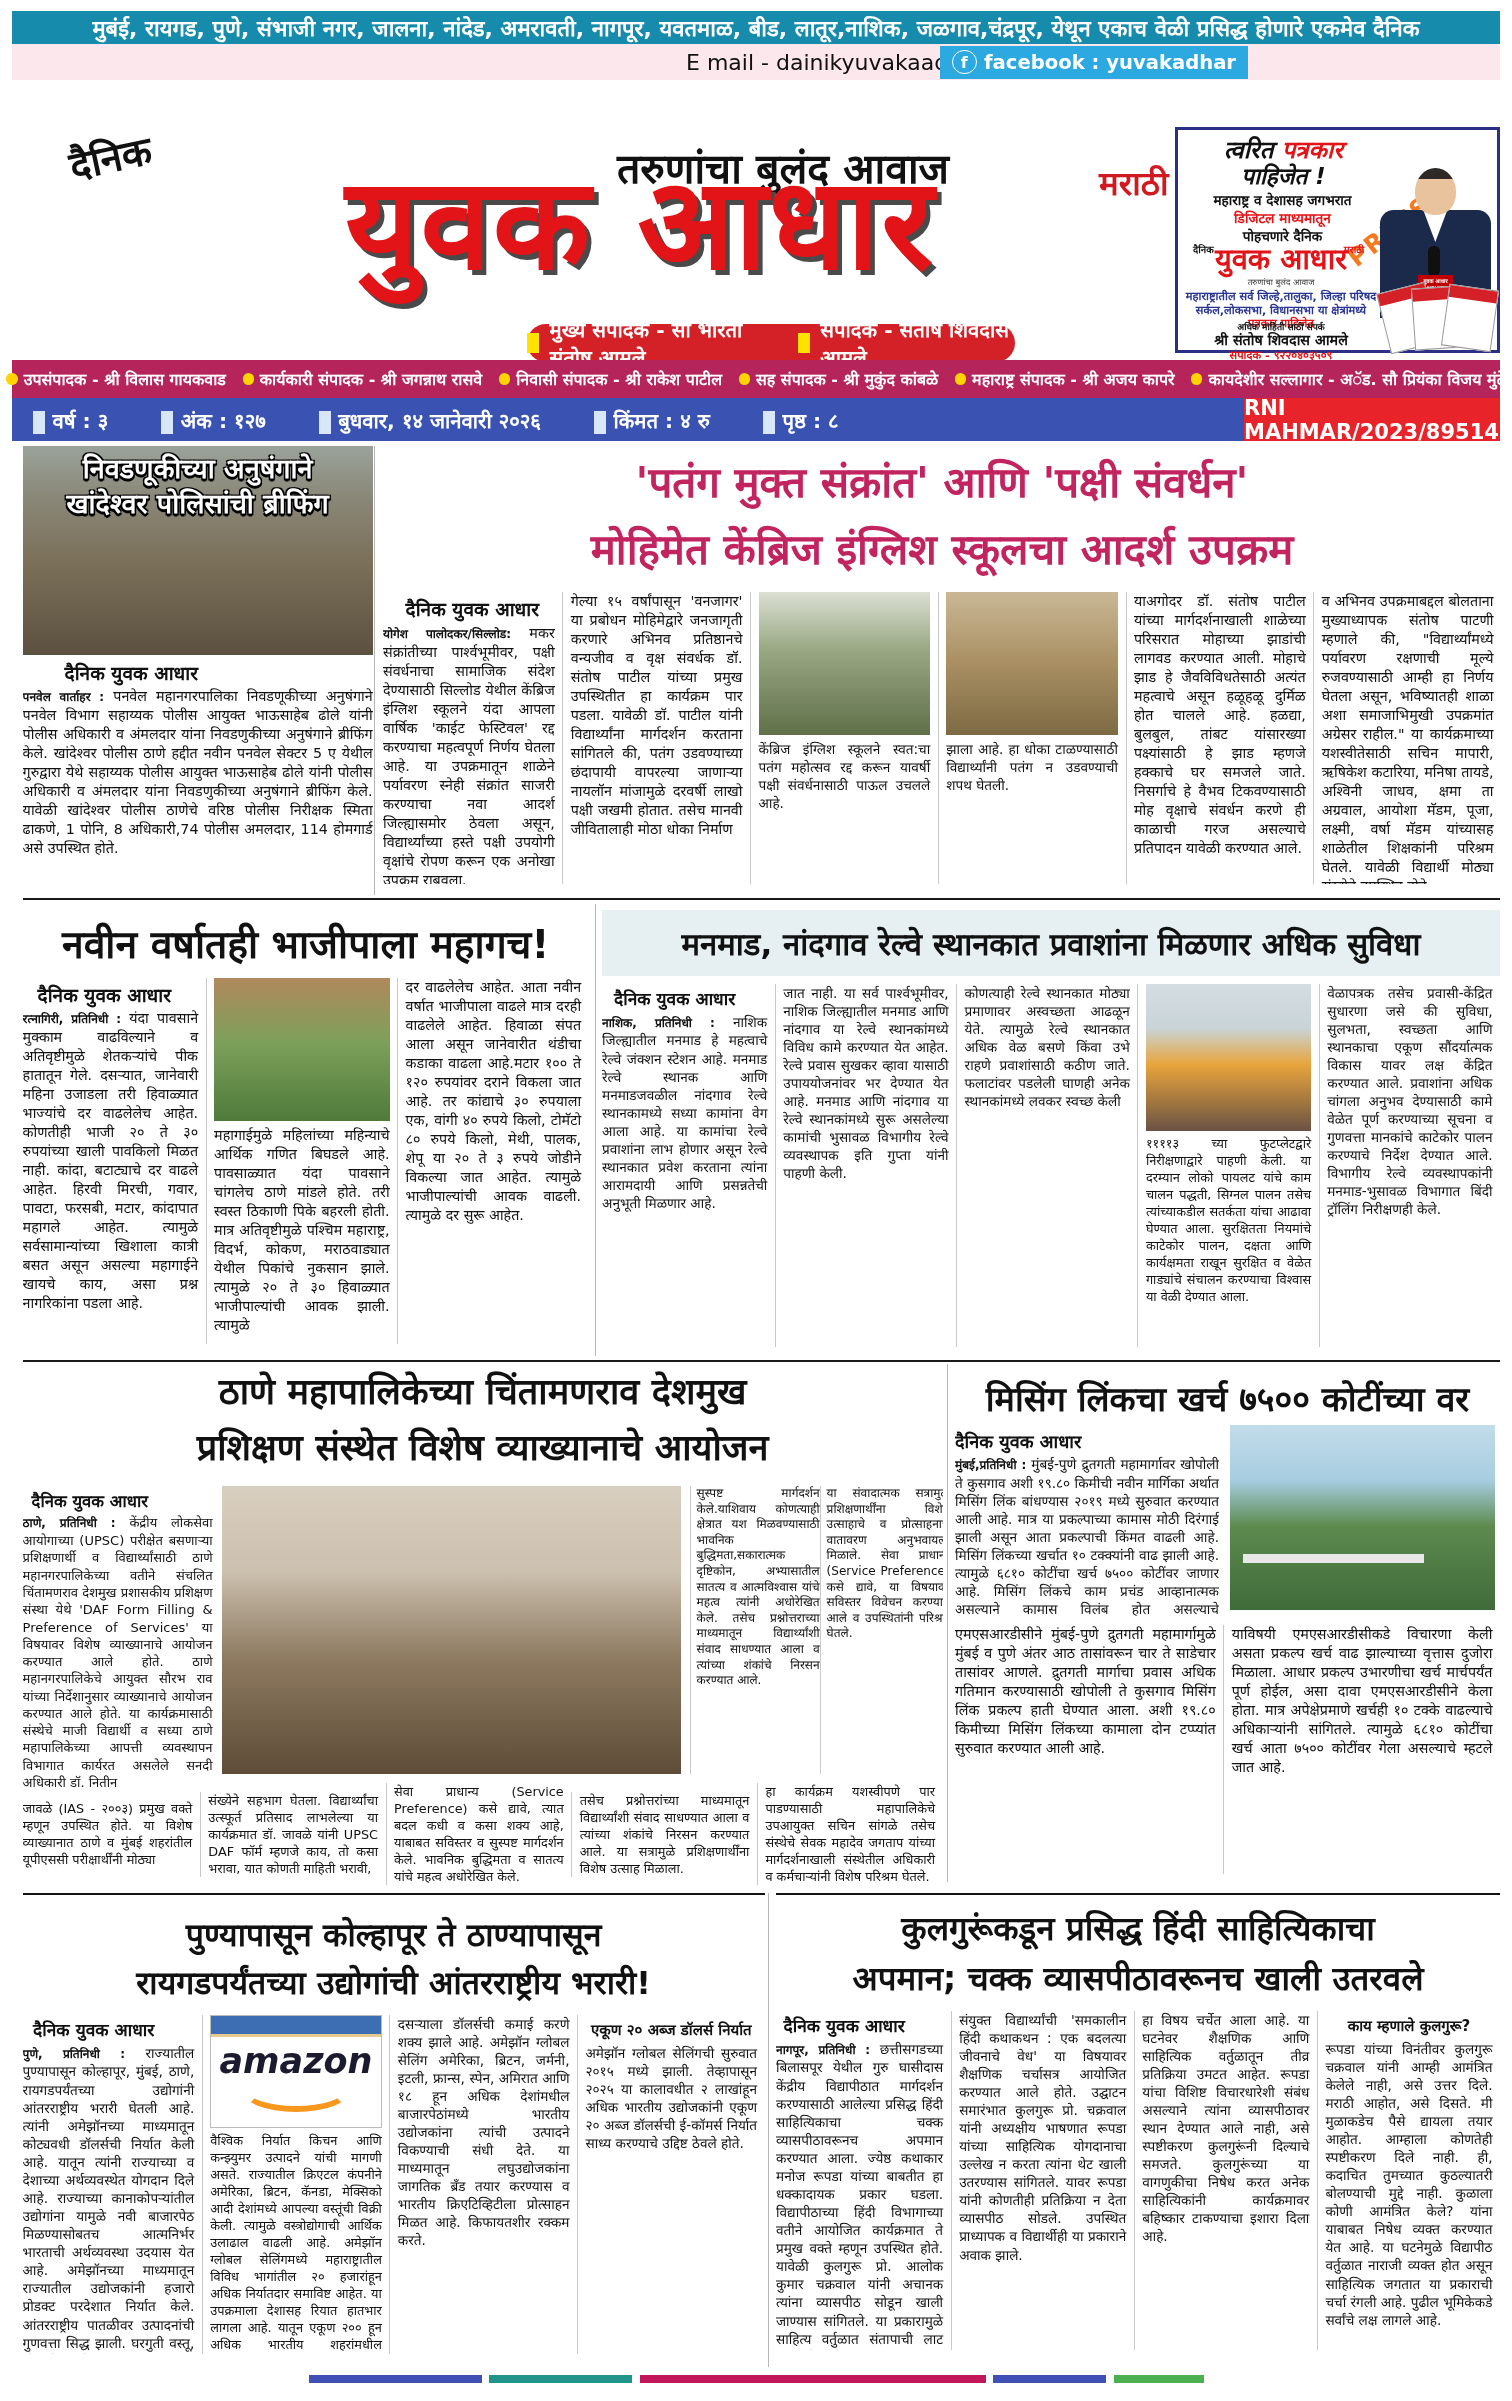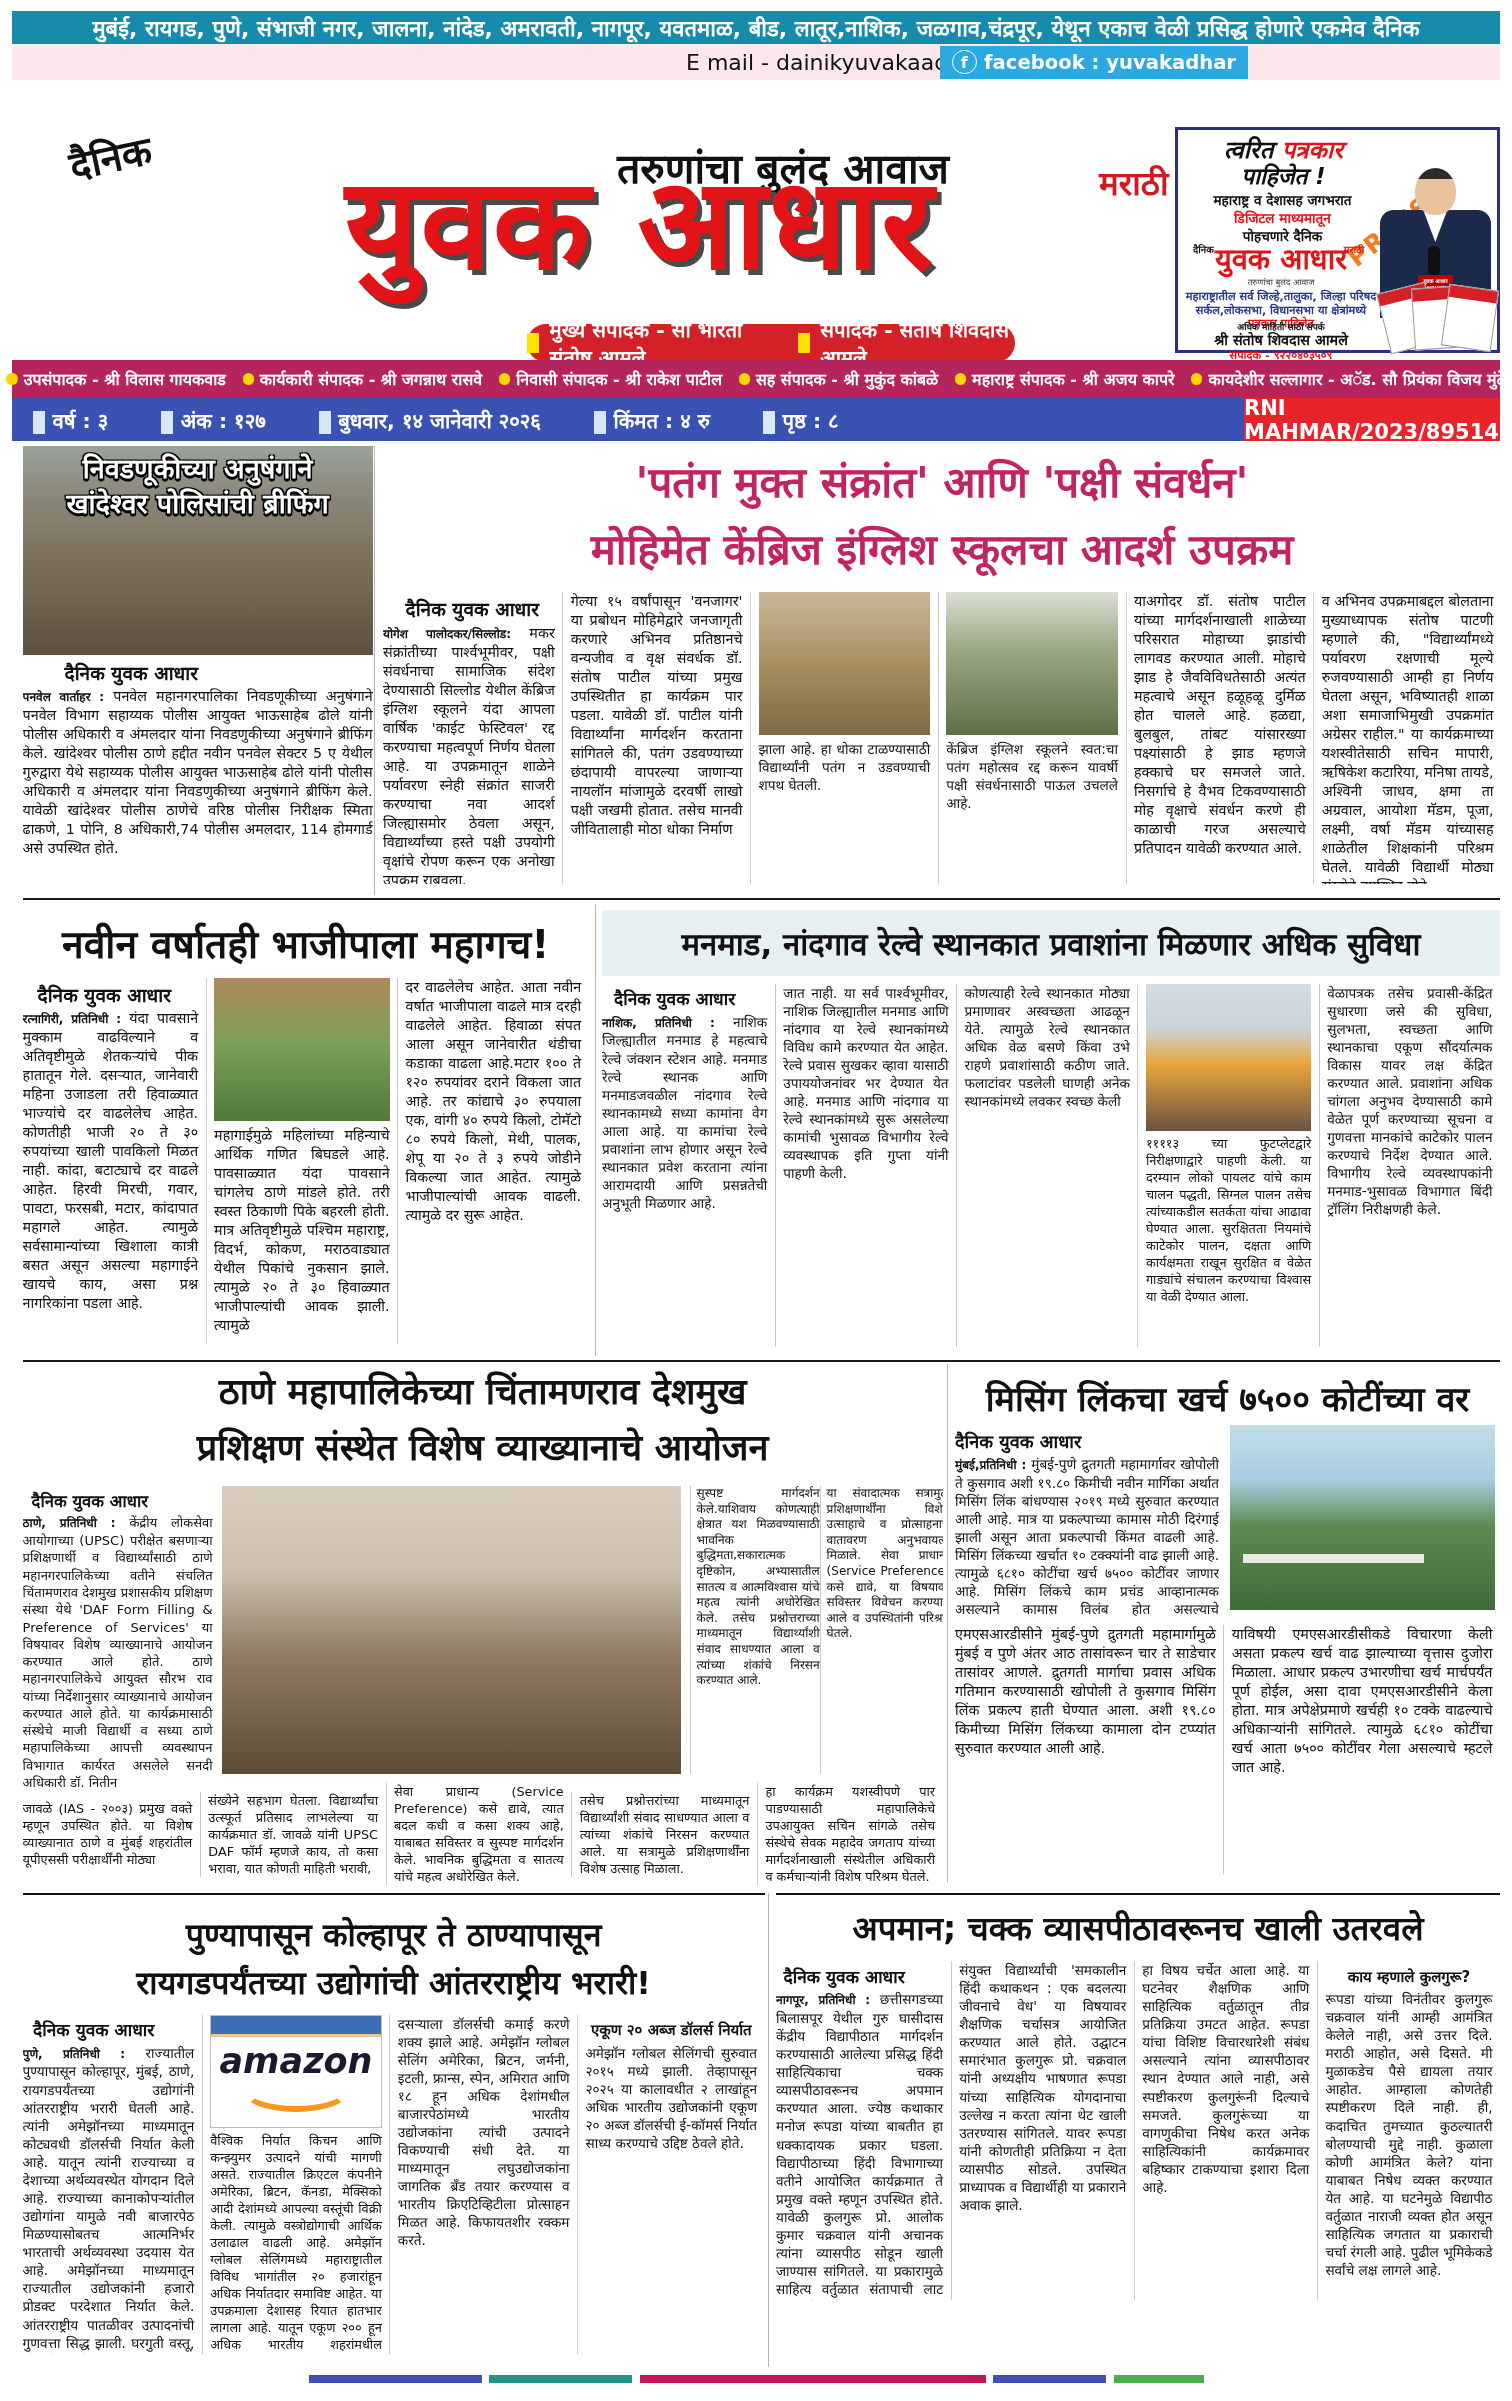--- a/index.html
+++ b/index.html
@@ -281,26 +281,26 @@
       <div>मोहिमेत केंब्रिज इंग्लिश स्कूलचा आदर्श उपक्रम</div>
     </div>
     <div class="colsB">
       <div class="col bodytxt">
         <div class="byline" style="margin-left:22.6px;">दैनिक युवक आधार</div>
         <b>योगेश पालोदकर/सिल्लोड:</b>
         <span>मकर संक्रांतीच्या पार्श्वभूमीवर, पक्षी संवर्धनाचा सामाजिक संदेश देण्यासाठी सिल्लोड येथील केंब्रिज इंग्लिश स्कूलने यंदा आपला वार्षिक 'काईट फेस्टिवल' रद्द करण्याचा महत्वपूर्ण निर्णय घेतला आहे. या उपक्रमातून शाळेने पर्यावरण स्नेही संक्रांत साजरी करण्याचा नवा आदर्श जिल्ह्यासमोर ठेवला असून, विद्यार्थ्यांच्या हस्ते पक्षी उपयोगी वृक्षांचे रोपण करून एक अनोखा उपक्रम राबवला.</span>
       </div>
       <div class="col bodytxt">गेल्या १५ वर्षांपासून 'वनजागर' या प्रबोधन मोहिमेद्वारे जनजागृती करणारे अभिनव प्रतिष्ठानचे वन्यजीव व वृक्ष संवर्धक डॉ. संतोष पाटील यांच्या प्रमुख उपस्थितीत हा कार्यक्रम पार पडला. यावेळी डॉ. पाटील यांनी विद्यार्थ्यांना मार्गदर्शन करताना सांगितले की, पतंग उडवण्याच्या छंदापायी वापरल्या जाणाऱ्या नायलॉन मांजामुळे दरवर्षी लाखो पक्षी जखमी होतात. तसेच मानवी जीवितालाही मोठा धोका निर्माण</div>
       <div class="col">
+        <div class="photoK2"></div>
+        <div class="bodytxt" style="font-size:13.6px;">केंब्रिज इंग्लिश स्कूलने स्वत:चा पतंग महोत्सव रद्द करून यावर्षी पक्षी संवर्धनासाठी पाऊल उचलले आहे.</div>
+      </div>
+      <div class="col">
         <div class="photoK1"></div>
         <div class="bodytxt" style="font-size:13.6px;">झाला आहे. हा धोका टाळण्यासाठी विद्यार्थ्यांनी पतंग न उडवण्याची शपथ घेतली.</div>
-      </div>
-      <div class="col">
-        <div class="photoK2"></div>
-        <div class="bodytxt" style="font-size:13.6px;">केंब्रिज इंग्लिश स्कूलने स्वत:चा पतंग महोत्सव रद्द करून यावर्षी पक्षी संवर्धनासाठी पाऊल उचलले आहे.</div>
       </div>
       <div class="col bodytxt">याअगोदर डॉ. संतोष पाटील यांच्या मार्गदर्शनाखाली शाळेच्या परिसरात मोहाच्या झाडांची लागवड करण्यात आली. मोहाचे झाड हे जैवविविधतेसाठी अत्यंत महत्वाचे असून हळूहळू दुर्मिळ होत चालले आहे. हळद्या, बुलबुल, तांबट यांसारख्या पक्ष्यांसाठी हे झाड म्हणजे हक्काचे घर समजले जाते. निसर्गाचे हे वैभव टिकवण्यासाठी मोह वृक्षाचे संवर्धन करणे ही काळाची गरज असल्याचे प्रतिपादन यावेळी करण्यात आले.</div>
       <div class="col bodytxt">व अभिनव उपक्रमाबद्दल बोलताना मुख्याध्यापक संतोष पाटणी म्हणाले की, "विद्यार्थ्यांमध्ये पर्यावरण रक्षणाची मूल्ये रुजवण्यासाठी आम्ही हा निर्णय घेतला असून, भविष्यातही शाळा अशा समाजाभिमुखी उपक्रमांत अग्रेसर राहील." या कार्यक्रमाच्या यशस्वीतेसाठी सचिन मापारी, ऋषिकेश कटारिया, मनिषा तायडे, अश्विनी जाधव, क्षमा ता अग्रवाल, आयोशा मॅडम, पूजा, लक्ष्मी, वर्षा मॅडम यांच्यासह शाळेतील शिक्षकांनी परिश्रम घेतले. यावेळी विद्यार्थी मोठ्या संख्येने उपस्थित होते.</div>
     </div>
   </div>
 
   <div class="abs hrule" style="top:898px;"></div>
 
   <div class="abs storyC">
     <div class="headC">नवीन वर्षातही भाजीपाला महागच!</div>
@@ -405,20 +405,21 @@
       <div class="col">
         <div class="subhead">एकूण २० अब्ज डॉलर्स निर्यात</div>
         <div class="bodytxt" style="font-size:13.6px;">अमेझॉन ग्लोबल सेलिंगची सुरुवात २०१५ मध्ये झाली. तेव्हापासून २०२५ या कालावधीत २ लाखांहून अधिक भारतीय उद्योजकांनी एकूण २० अब्ज डॉलर्सची ई-कॉमर्स निर्यात साध्य करण्याचे उद्दिष्ट ठेवले होते.</div>
       </div>
     </div>
   </div>
   <div class="abs vrule" style="left:768px;top:1893px;height:474px;"></div>
 
   <div class="abs storyH">
     <div class="headH">
+      <div>कुलगुरूंकडून प्रसिद्ध हिंदी साहित्यिकाचा</div>
       <div>अपमान; चक्क व्यासपीठावरूनच खाली उतरवले</div>
     </div>
     <div class="colsH">
       <div class="col bodytxt" style="font-size:13.6px;">
         <div class="byline" style="margin-left:7.5px;font-size:17.3px;">दैनिक युवक आधार</div>
         <b>नागपूर, प्रतिनिधी :</b>
         <span>छत्तीसगडच्या बिलासपूर येथील गुरु घासीदास केंद्रीय विद्यापीठात मार्गदर्शन करण्यासाठी आलेल्या प्रसिद्ध हिंदी साहित्यिकाचा चक्क व्यासपीठावरूनच अपमान करण्यात आला. ज्येष्ठ कथाकार मनोज रूपडा यांच्या बाबतीत हा धक्कादायक प्रकार घडला. विद्यापीठाच्या हिंदी विभागाच्या वतीने आयोजित कार्यक्रमात ते प्रमुख वक्ते म्हणून उपस्थित होते. यावेळी कुलगुरू प्रो. आलोक कुमार चक्रवाल यांनी अचानक त्यांना व्यासपीठ सोडून खाली जाण्यास सांगितले. या प्रकारामुळे साहित्य वर्तुळात संतापाची लाट उसळली आहे.</span>
       </div>
       <div class="col bodytxt" style="font-size:13.6px;">संयुक्त विद्यार्थ्यांची 'समकालीन हिंदी कथाकथन : एक बदलत्या जीवनाचे वेध' या विषयावर शैक्षणिक चर्चासत्र आयोजित करण्यात आले होते. उद्घाटन समारंभात कुलगुरू प्रो. चक्रवाल यांनी अध्यक्षीय भाषणात रूपडा यांच्या साहित्यिक योगदानाचा उल्लेख न करता त्यांना थेट खाली उतरण्यास सांगितले. यावर रूपडा यांनी कोणतीही प्रतिक्रिया न देता व्यासपीठ सोडले. उपस्थित प्राध्यापक व विद्यार्थीही या प्रकाराने अवाक झाले.</div>
       <div class="col bodytxt" style="font-size:13.6px;">हा विषय चर्चेत आला आहे. या घटनेवर शैक्षणिक आणि साहित्यिक वर्तुळातून तीव्र प्रतिक्रिया उमटत आहेत. रूपडा यांचा विशिष्ट विचारधारेशी संबंध असल्याने त्यांना व्यासपीठावर स्थान देण्यात आले नाही, असे स्पष्टीकरण कुलगुरूंनी दिल्याचे समजते. कुलगुरूंच्या या वागणुकीचा निषेध करत अनेक साहित्यिकांनी कार्यक्रमावर बहिष्कार टाकण्याचा इशारा दिला आहे.</div>

